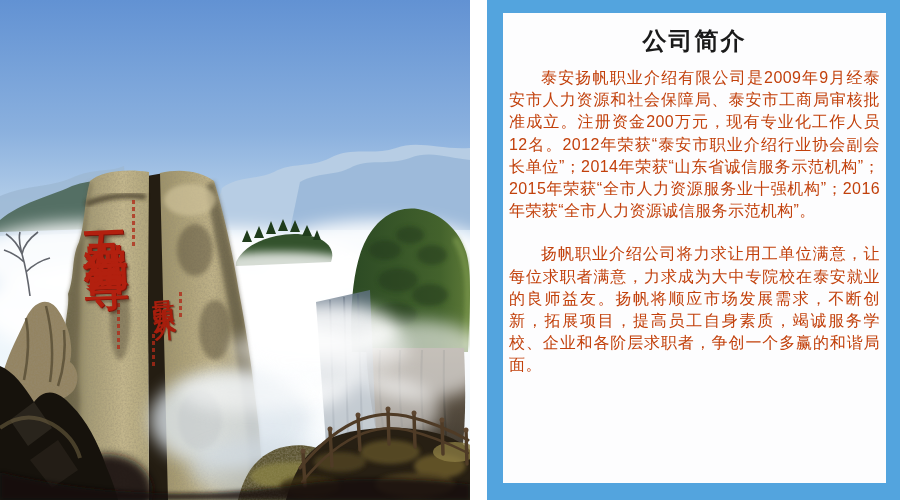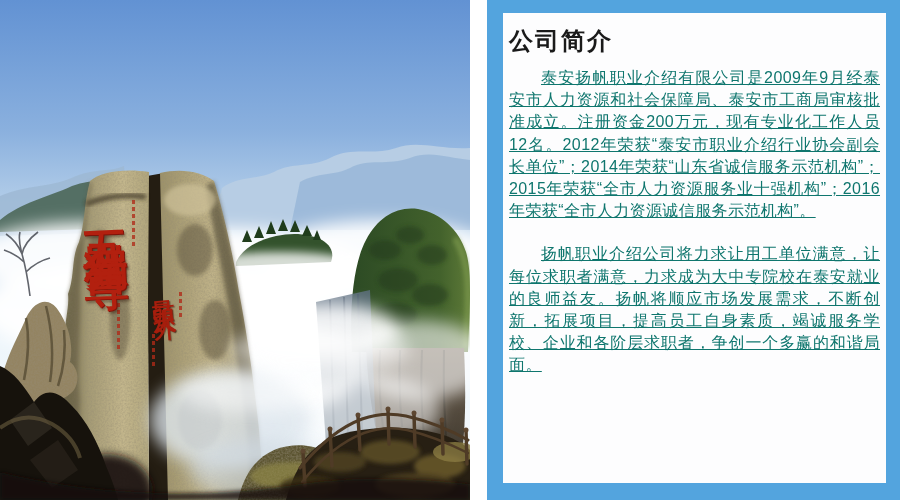--- a/index.html
+++ b/index.html
@@ -33,27 +33,27 @@
   .panel{
     position:absolute;left:487px;top:0;width:413px;height:500px;
     background:#53a4de;
   }
   .panel-inner{
     position:absolute;left:16px;top:13px;width:383px;height:470px;
     background:#fdfdfe;box-sizing:border-box;
     padding:12px 6px 10px 6px;overflow:hidden;
   }
   .panel-title{
-    margin:0 0 10px 0;text-align:left;
+    margin:0 0 10px 0;text-align:center;
     font-size:24px;font-weight:700;color:#1a1a1a;letter-spacing:2px;
   }
   .para{
     margin:8px 0 21px 0;
-    font-size:16px;line-height:22.2px;color:#0f766e;
-    text-indent:2em;text-align:justify;letter-spacing:.4px;text-decoration:underline;
+    font-size:16px;line-height:22.2px;color:#c2410c;
+    text-indent:2em;text-align:justify;letter-spacing:.4px;
   }
   .para:last-child{margin-bottom:0;}
 </style>
 </head>
 <body>
 
 <div class="stage">
 
   <div class="photo">
     <svg viewBox="0 0 470 500" width="470" height="500">

